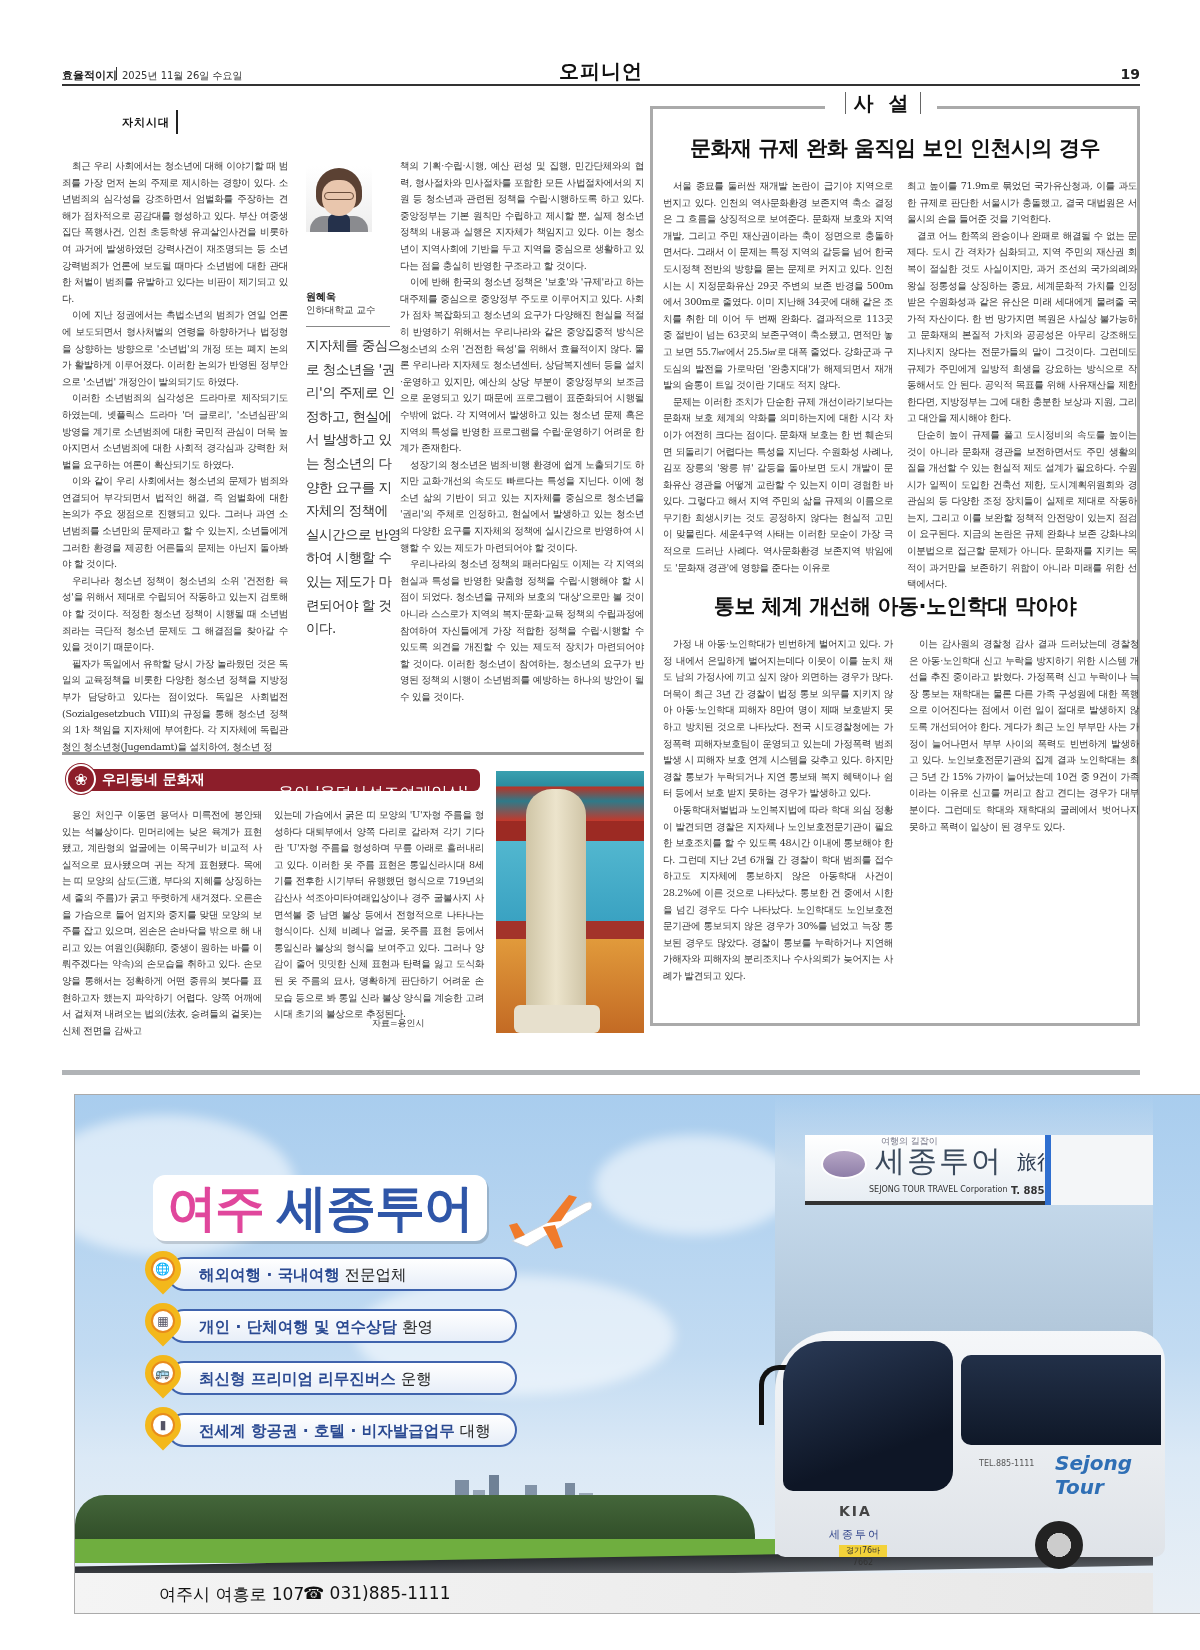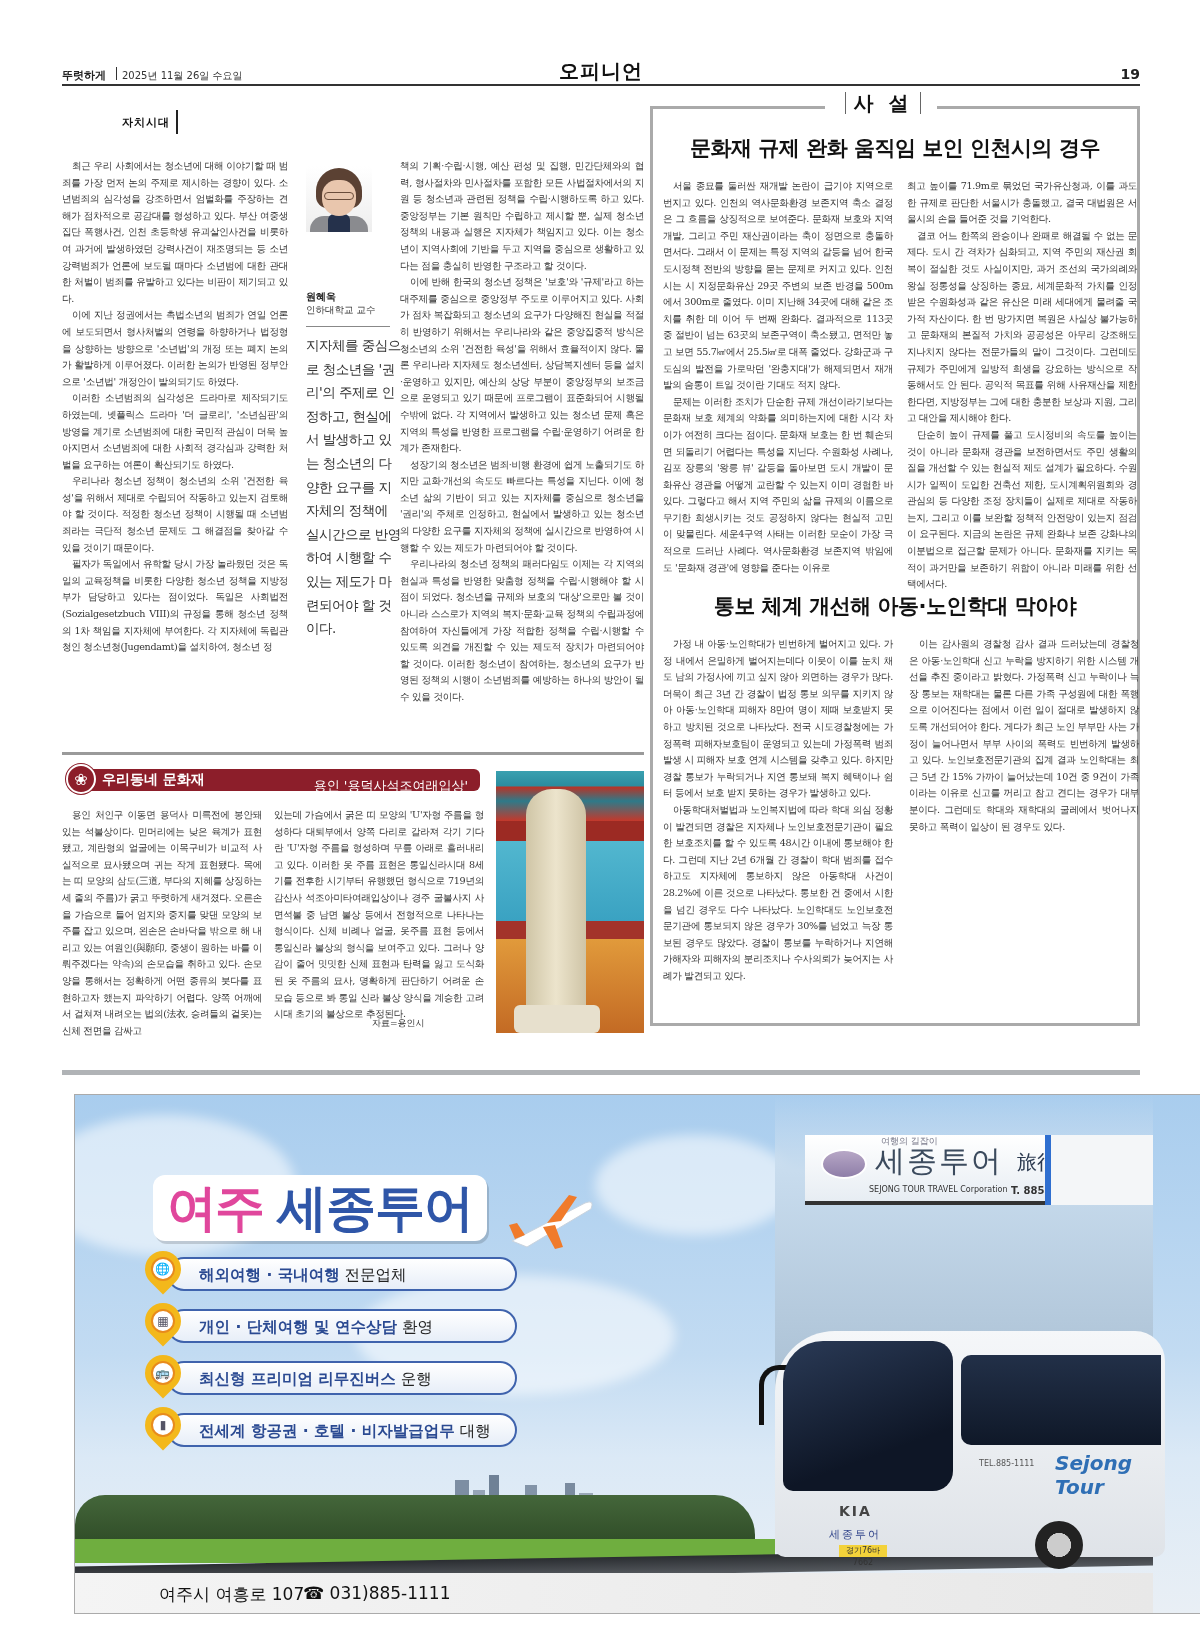--- a/index.html
+++ b/index.html
@@ -52,21 +52,21 @@
   .ed-c1 { left: 10px; top: 72px; }
   .ed-c2 { left: 254px; top: 72px; }
   .ed-c3 { left: 10px; top: 530px; }
   .ed-c4 { left: 256px; top: 530px; }
 
   
   .heritage { position: absolute; left: 62px; top: 752px; width: 582px; height: 290px; border-top: 3px solid #9a9a9a; }
   .her-banner { position: absolute; left: 6px; top: 14px; width: 412px; height: 22px; background: #8c1e2a; border-radius: 6px; }
   .her-emblem { position: absolute; left: -2px; top: -5px; width: 30px; height: 30px; border-radius: 50%; background: #8c1e2a; border: 2px solid #fff; box-shadow: 0 0 0 1px #8c1e2a; display:flex; align-items:center; justify-content:center; color:#fff; font-size:16px; }
   .her-title { position: absolute; left: 34px; top: 2px; font-size: 14px; font-weight: bold; color: #fff; }
-  .her-subject { position: absolute; right: 12px; top: 8px; font-size: 13px; color: #fff; text-align: center; }
+  .her-subject { position: absolute; right: 12px; top: 14px; font-size: 16px; color: #fff; text-align: center; }
   .her-col1 { position: absolute; left: 0; top: 52px; width: 200px; }
   .her-col2 { position: absolute; left: 212px; top: 52px; width: 210px; }
   .her-credit { position: absolute; left: 310px; top: 262px; font-size: 9px; color: #333; }
   .her-photo { position: absolute; left: 434px; top: 16px; width: 148px; height: 262px; overflow: hidden; background: #c35a2a; }
   .hp-ceiling { position:absolute; left:0; top:0; width:100%; height:50px; background: linear-gradient(180deg,#3aa0b0 0%,#2b8c9e 30%,#b83326 32%,#2e7a89 60%,#c4382b 100%); }
   .hp-band { position:absolute; left:0; top:50px; width:100%; height:20px; background:#9c2a23; }
   .hp-mural { position:absolute; left:0; top:70px; width:100%; height:80px; background: linear-gradient(180deg,#52b7cf,#3aa2c2); }
   .hp-band2 { position:absolute; left:0; top:150px; width:100%; height:18px; background:#a3332a; }
   .hp-wood { position:absolute; left:0; top:168px; width:100%; height:94px; background: linear-gradient(180deg,#e19a3b,#c36a24); }
   .hp-statue { position:absolute; left:30px; top:18px; width:60px; height:228px; background: linear-gradient(90deg,#cfc5a6,#ece4cc 50%,#cfc4a6); border-radius: 26px 26px 8px 8px; }
@@ -114,37 +114,38 @@
   .bus-plate { position:absolute; left: 104px; top: 214px; width: 48px; height: 12px; background:#f3d23a; font-size: 8px; color:#333; text-align:center; line-height:12px; }
   .bus-tel { position:absolute; left: 244px; top: 128px; font-size: 8px; color:#555; }
   .bus-logo { position:absolute; left: 320px; top: 120px; font-size: 20px; font-style: italic; font-weight:bold; color:#2f6fb5; }
   .bus-wheel { position:absolute; left: 300px; top: 190px; width: 48px; height: 48px; border-radius:50%; background: radial-gradient(circle,#ccc 0 35%,#222 36% 100%); }
   .bus-mirror { position:absolute; left: 24px; top: 34px; width: 28px; height: 60px; border: 5px solid #111; border-right: none; border-bottom:none; border-radius: 20px 0 0 0; }
 </style>
 </head>
 <body>
 
 <header class="masthead">
-  <span class="paper">뚜렷하게</span>
+  <span class="paper">효율적이지</span>
   <span class="sep"></span>
   <span class="date">2025년 11월 26일 수요일</span>
   <span class="section">오피니언</span>
   <span class="page">19</span>
 </header>
 
 <article class="col-article">
   <div class="hl-row">
     <span class="hl-tag">자치시대</span>
     <span class="hl-bar"></span>
   </div>
 
   <div class="a-col1 body-text">
     <p>최근 우리 사회에서는 청소년에 대해 이야기할 때 범죄를 가장 먼저 논의 주제로 제시하는 경향이 있다. 소년범죄의 심각성을 강조하면서 엄벌화를 주장하는 견해가 점차적으로 공감대를 형성하고 있다. 부산 여중생 집단 폭행사건, 인천 초등학생 유괴살인사건을 비롯하여 과거에 발생하였던 강력사건이 재조명되는 등 소년강력범죄가 언론에 보도될 때마다 소년범에 대한 관대한 처벌이 범죄를 유발하고 있다는 비판이 제기되고 있다.</p>
     <p>이에 지난 정권에서는 촉법소년의 범죄가 연일 언론에 보도되면서 형사처벌의 연령을 하향하거나 법정형을 상향하는 방향으로 '소년법'의 개정 또는 폐지 논의가 활발하게 이루어졌다. 이러한 논의가 반영된 정부안으로 '소년법' 개정안이 발의되기도 하였다.</p>
     <p>이러한 소년범죄의 심각성은 드라마로 제작되기도 하였는데, 넷플릭스 드라마 '더 글로리', '소년심판'의 방영을 계기로 소년범죄에 대한 국민적 관심이 더욱 높아지면서 소년범죄에 대한 사회적 경각심과 강력한 처벌을 요구하는 여론이 확산되기도 하였다.</p>
+    <p>이와 같이 우리 사회에서는 청소년의 문제가 범죄와 연결되어 부각되면서 법적인 해결, 즉 엄벌화에 대한 논의가 주요 쟁점으로 진행되고 있다. 그러나 과연 소년범죄를 소년만의 문제라고 할 수 있는지, 소년들에게 그러한 환경을 제공한 어른들의 문제는 아닌지 돌아봐야 할 것이다.</p>
     <p>우리나라 청소년 정책이 청소년의 소위 '건전한 육성'을 위해서 제대로 수립되어 작동하고 있는지 검토해야 할 것이다. 적정한 청소년 정책이 시행될 때 소년범죄라는 극단적 청소년 문제도 그 해결점을 찾아갈 수 있을 것이기 때문이다.</p>
     <p>필자가 독일에서 유학할 당시 가장 놀라웠던 것은 독일의 교육정책을 비롯한 다양한 청소년 정책을 지방정부가 담당하고 있다는 점이었다. 독일은 사회법전(Sozialgesetzbuch VIII)의 규정을 통해 청소년 정책의 1차 책임을 지자체에 부여한다. 각 지자체에 독립관청인 청소년청(Jugendamt)을 설치하여, 청소년 정</p>
   </div>
 
   <div class="author-photo">
     <div class="coat"></div>
       <div class="neck"></div>
       <div class="hair"></div>
       <div class="face"></div>
       <div class="glasses"></div>

